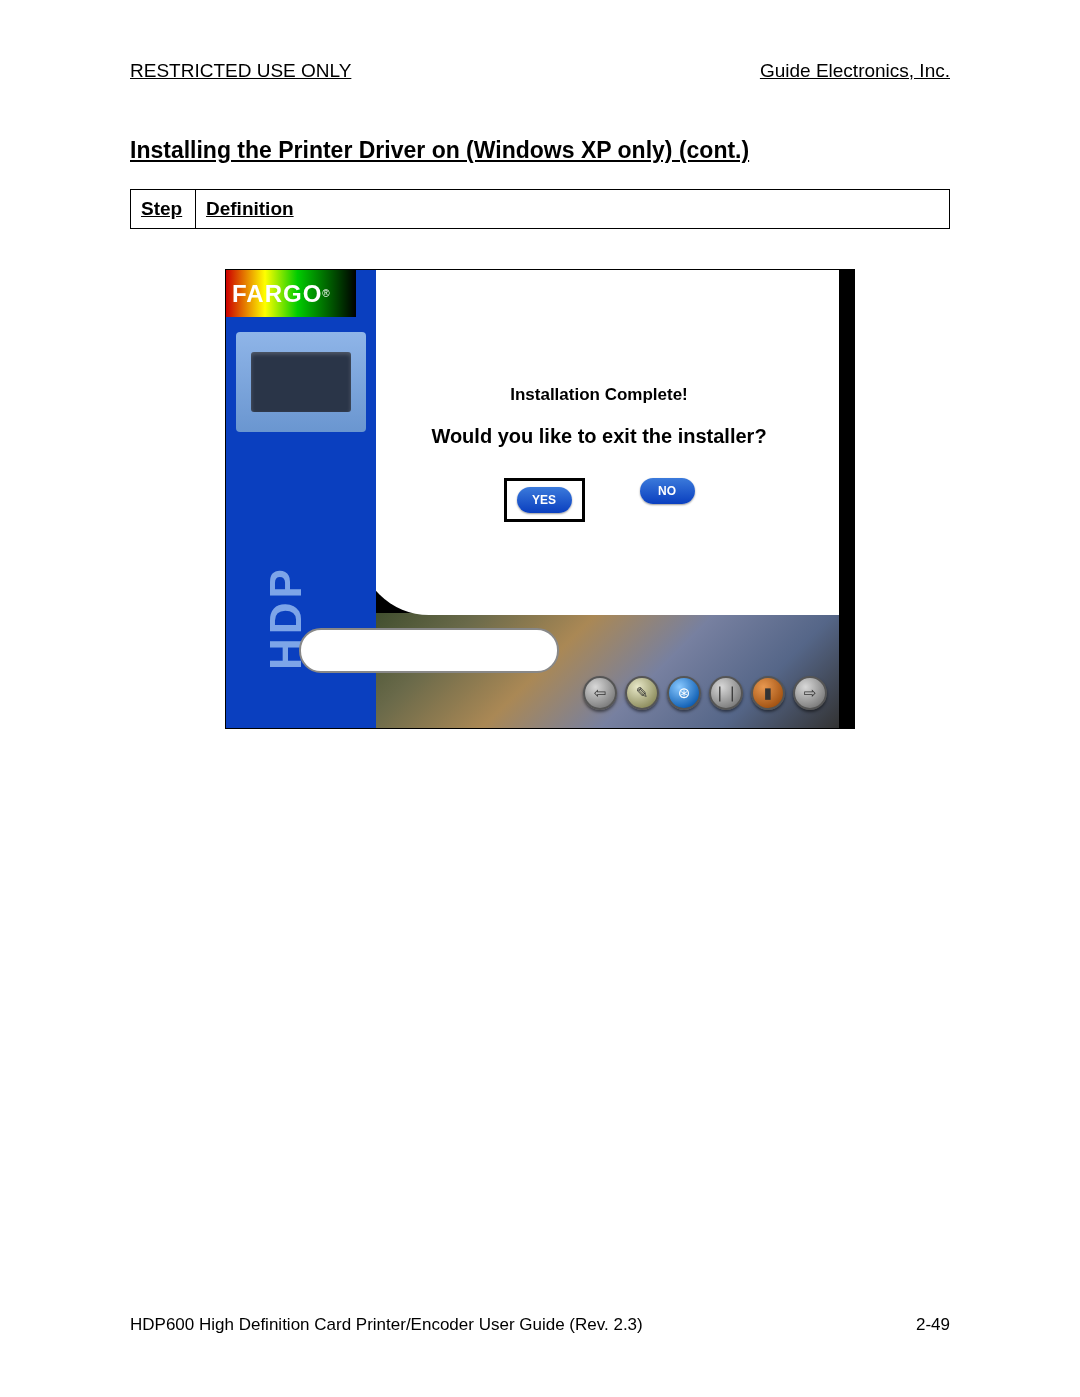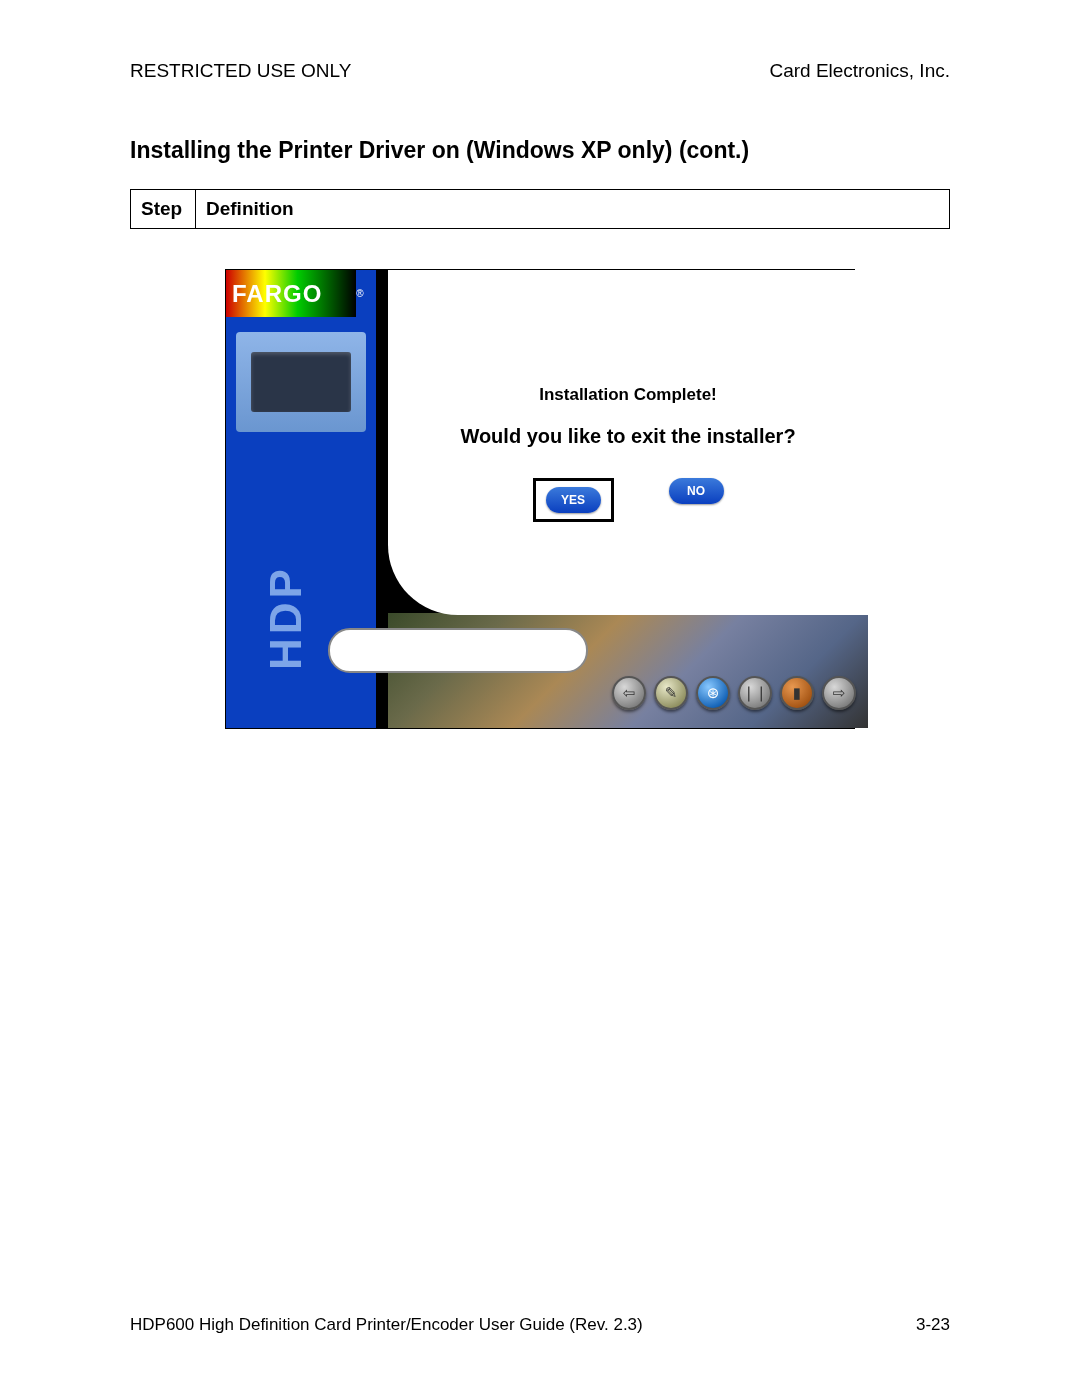--- a/index.html
+++ b/index.html
@@ -6,20 +6,21 @@
   body {
     width: 1080px;
     height: 1397px;
     background: #fff;
     font-family: Arial, Helvetica, sans-serif;
     position: relative;
     color: #000;
   }
   .page {
     padding: 60px 130px 0 130px;
+    text-decoration: underline;
   }
   .header-row {
     display: flex;
     justify-content: space-between;
     font-size: 19px;
     margin-bottom: 55px;
   }
   .section-title {
     font-size: 23px;
     font-weight: bold;
@@ -53,21 +54,20 @@
     width: 150px; height: 100%;
     background: #0a3fbf;
     z-index: 2;
   }
   .logo-area {
     width: 130px; height: 47px;
     background: linear-gradient(90deg, #c00 0%, #ff0 30%, #0c0 55%, #000 100%);
     display: flex;
     align-items: center;
     padding-left: 6px;
-    gap: 34px;
   }
   .logo-text {
     font-family: Impact, Arial Black, sans-serif;
     font-size: 24px;
     color: #fff;
     letter-spacing: 1px;
     font-weight: bold;
   }
   .logo-r { font-size: 10px; vertical-align: super; color: #fff; }
   .printer-img {
@@ -94,21 +94,21 @@
     top: 300px;
     width: 150px;
     font-family: Arial Black, Arial, sans-serif;
     font-size: 44px;
     font-weight: 900;
     color: #7da5e8;
     letter-spacing: 4px;
   }
   .main-panel {
     position: absolute;
-    left: 162px; top: 0;
+    left: 133px; top: 0;
     width: 480px; height: 100%;
   }
   .white-panel {
     position: absolute;
     left: 0; top: 0;
     width: 480px; height: 345px;
     background: #fff;
     border-bottom-left-radius: 70px;
     z-index: 1;
   }
@@ -198,21 +198,21 @@
     justify-content: space-between;
     font-size: 17px;
   }
 </style>
 </head>
 <body>
 
 <div class="page">
   <div class="header-row">
     <span>RESTRICTED USE ONLY</span>
-    <span>Card Electronics, Inc.</span>
+    <span>Guide Electronics, Inc.</span>
   </div>
 
   <h2 class="section-title">Installing the Printer Driver on (Windows XP only) (cont.)</h2>
 
   <table class="proc-table">
     <tbody>
         <tr>
       <th class="step-col">Step</th>
       <th>Definition</th>
     </tr>
@@ -250,14 +250,14 @@
         <div class="nav-circle">❘❘</div>
         <div class="nav-circle door">▮</div>
         <div class="nav-circle">⇨</div>
       </div>
     </div>
   </div>
 </div>
 
 <div class="footer-row">
   <span>HDP600 High Definition Card Printer/Encoder User Guide (Rev. 2.3)</span>
-  <span>3-23</span>
+  <span>2-49</span>
 </div>
 
 </body></html>

